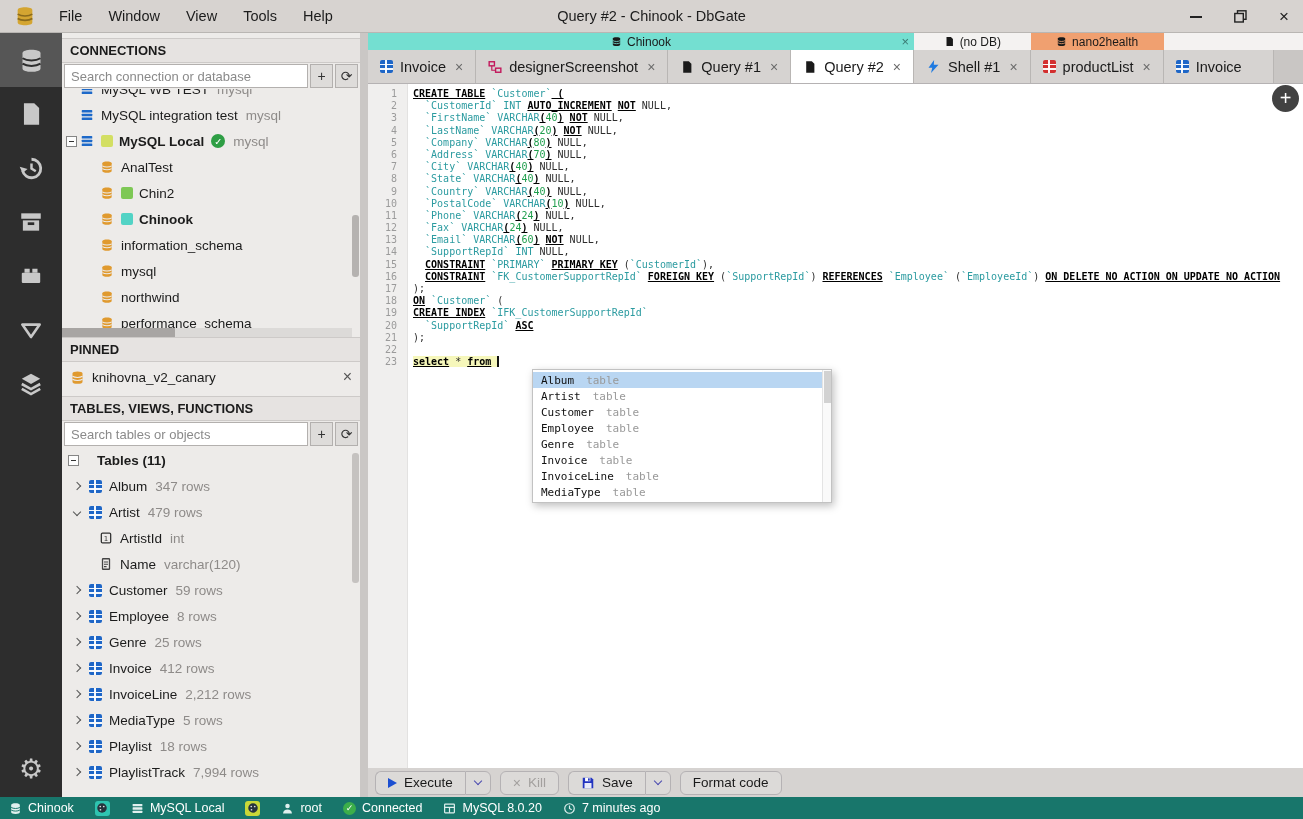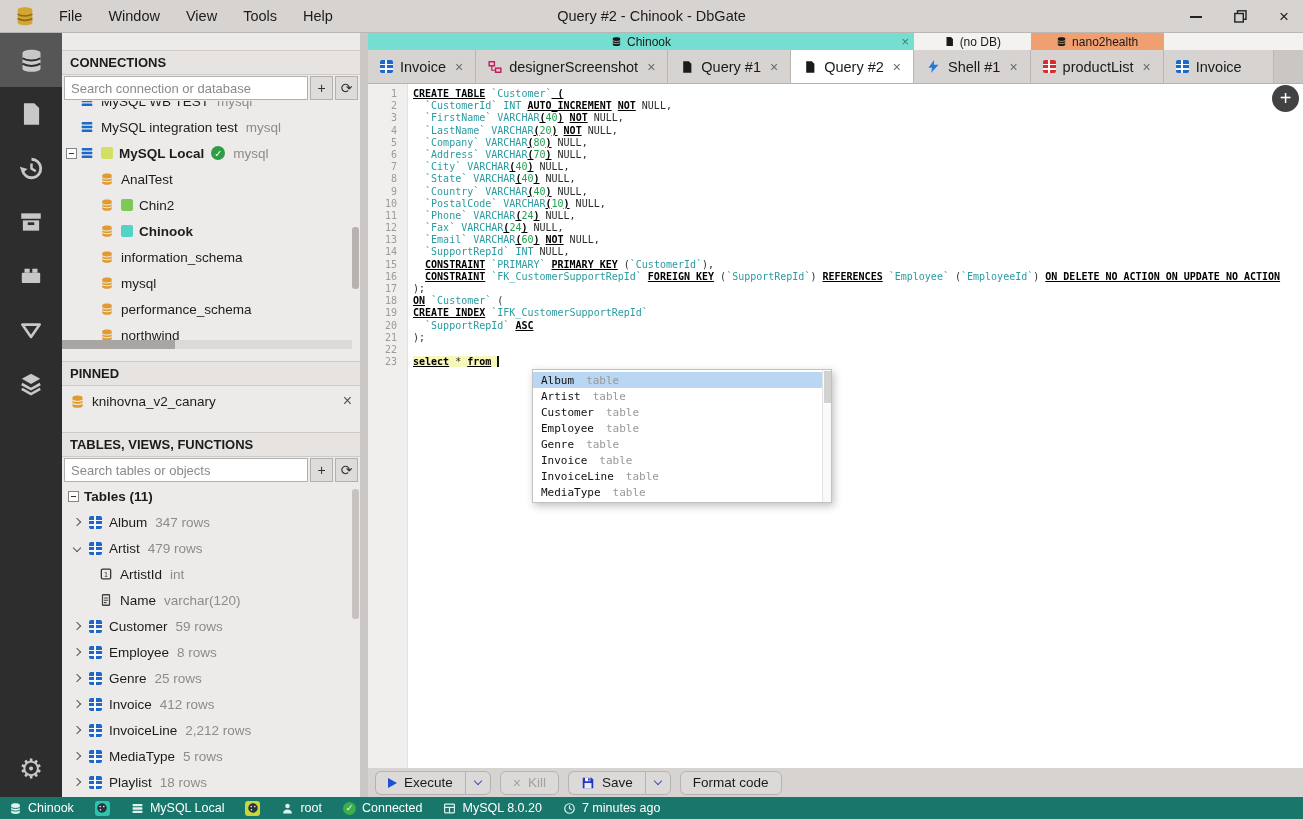--- a/index.html
+++ b/index.html
@@ -20,21 +20,21 @@
   .rail { position:absolute; top:33px; left:0; width:62px; height:764px; background:#2d2d2d; display:flex; flex-direction:column; }
   .rail-btn { height:54px; display:flex; align-items:center; justify-content:center; }
   .rail-btn.active { background:#565656; }
   .rail-spacer { flex:1; }
   .rail-gear { height:56px; display:flex; align-items:center; justify-content:center; font-size:27px; color:#c8c8c8; }
 
   
   .leftpanel { position:absolute; top:33px; left:62px; width:298px; height:764px; background:#edebe9; display:flex; flex-direction:column; }
   .panelgap { position:absolute; top:33px; left:360px; width:8px; height:764px; background:#cac7c5; }
   .sec-header { height:25px; background:#e6e3e1; border-top:1px solid #cdcac8; border-bottom:1px solid #cdcac8;
-                font-weight:bold; font-size:13px; color:#1b1b1b; padding-left:8px; display:flex; align-items:center; flex:0 0 auto;margin-top:12px;}
+                font-weight:bold; font-size:13px; color:#1b1b1b; padding-left:8px; display:flex; align-items:center; flex:0 0 auto;}
   .search-row { height:26px; display:flex; align-items:center; padding:1px 2px; flex:0 0 auto; }
   .search-row input { flex:1; height:24px; border:1px solid #b3b0ae; background:#fff; padding:0 6px; font-size:13px;
                       font-family:"Liberation Sans",sans-serif; color:#222; }
   .search-row input::placeholder { color:#8a8a8a; }
   .mini-btn { width:23px; height:24px; background:#dedcda; border:1px solid #b3b0ae; margin-left:2px; display:flex;
               align-items:center; justify-content:center; font-size:14px; color:#333; }
   .conn-list { height:248px; overflow:hidden; position:relative; flex:0 0 auto; }
   .tbl-list  { flex:1; overflow:hidden; position:relative; }
   .row { height:26px; display:flex; align-items:center; font-size:13.5px; color:#1c1c1c; white-space:nowrap; }
   .row .gray { color:#8e8b89; margin-left:8px; }
@@ -323,31 +323,31 @@
           <span class="nm">mysql</span>
         </div>
         <div class="row">
           <span style="width:38px;flex:0 0 auto"></span>
           <span class="ico">
             <svg width="14" height="14" viewBox="0 0 24 24">
               <path d="M4 5.5C4 3.6 7.6 2.5 12 2.5s8 1.1 8 3v13.5c0 1.9-3.6 3-8 3s-8-1.1-8-3z" fill="#e09a2f"></path>
               <path d="M4 10c2 1.3 4.7 2 8 2s6-.7 8-2M4 14.8c2 1.3 4.7 2 8 2s6-.7 8-2" fill="none" stroke="#edebe9" stroke-width="1.8"></path>
             </svg>
           </span>
-          <span class="nm">performance_schema</span>
+          <span class="nm">northwind</span>
         </div>
         <div class="row">
           <span style="width:38px;flex:0 0 auto"></span>
           <span class="ico">
             <svg width="14" height="14" viewBox="0 0 24 24">
               <path d="M4 5.5C4 3.6 7.6 2.5 12 2.5s8 1.1 8 3v13.5c0 1.9-3.6 3-8 3s-8-1.1-8-3z" fill="#e09a2f"></path>
               <path d="M4 10c2 1.3 4.7 2 8 2s6-.7 8-2M4 14.8c2 1.3 4.7 2 8 2s6-.7 8-2" fill="none" stroke="#edebe9" stroke-width="1.8"></path>
             </svg>
           </span>
-          <span class="nm">northwind</span>
+          <span class="nm">performance_schema</span>
         </div>
         <div class="vscroll" style="top:126px;height:62px"></div>
         <div class="hscroll-track">
           <div class="hscroll-thumb"></div>
         </div>
       </div>
     <div class="sec-header">PINNED</div>
     <div class="pin-row">
       <span class="ico" id="pin-ico">
           <svg width="15" height="15" viewBox="0 0 24 24">
@@ -362,21 +362,21 @@
     <div class="sec-header">TABLES, VIEWS, FUNCTIONS</div>
     <div class="search-row">
       <input placeholder="Search tables or objects" style="">
       <span class="mini-btn">+</span>
       <span class="mini-btn">⟳</span>
     </div>
     <div class="tbl-list" id="tbllist">
         <div class="row bold">
           <span style="width:6px"></span>
           <span class="boxm"></span>
-          <span class="nm" style="margin-left:5px">Tables (11)</span>
+          <span class="nm" style="margin-left:18px">Tables (11)</span>
         </div>
         <div class="row">
           <span style="width:12px"></span>
           <span class="chev"></span>
           <span class="ico" style="margin-left:9px">
             <span class="tblico" style="background-color:#1e66c7"></span>
           </span>
           <span class="nm">Album</span>
           <span class="gray">347 rows</span>
         </div>

